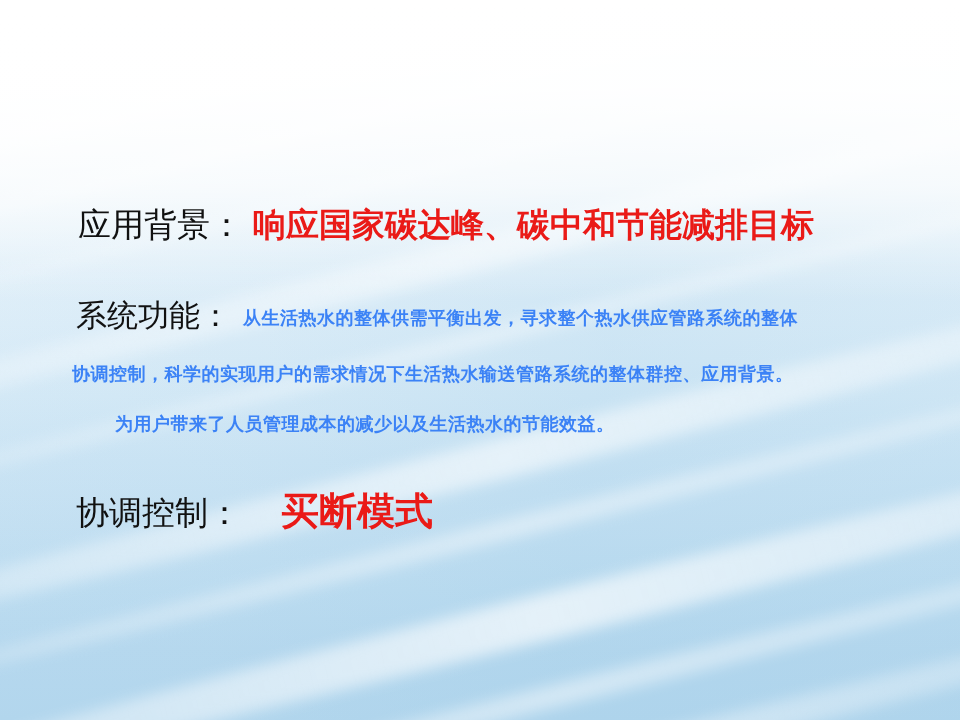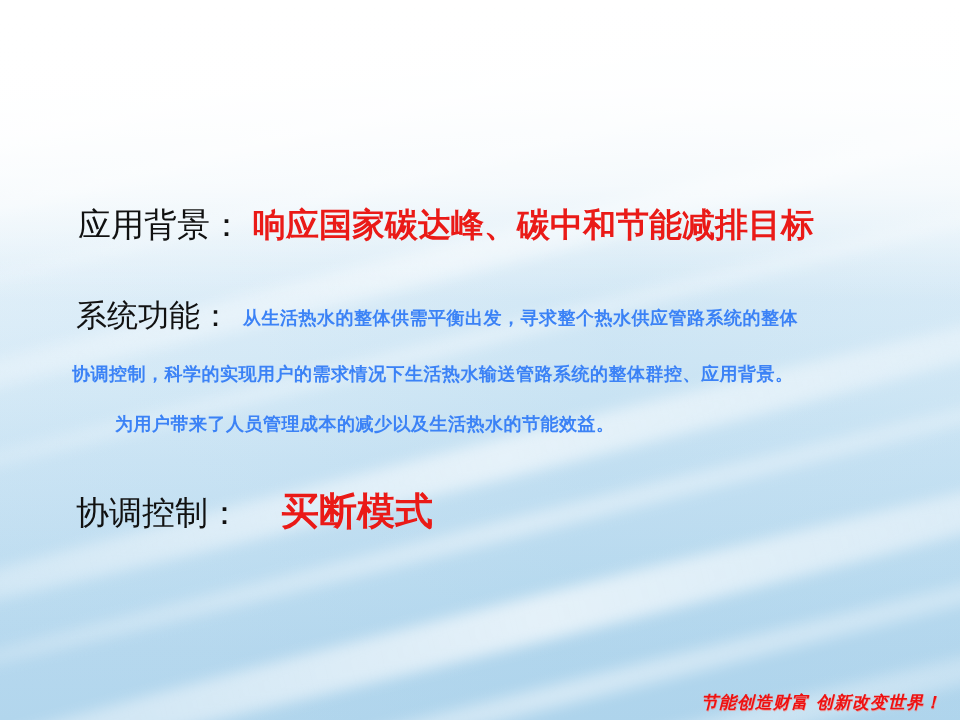--- a/index.html
+++ b/index.html
@@ -245,15 +245,14 @@
     <div class="row" id="row-func-l3">
       <span class="body-text">为用户带来了人员管理成本的减少以及生活热水的节能效益。</span>
     </div>
 
     <div class="row" id="row-mode">
       <span class="label">协调控制：</span><span class="accent accent-mode">买断模式</span>
     </div>
 
   </div>
 
-  <div id="footer-slogan">节能创造财富 创新改变世界！</div>
 
 </div>
 
 </body></html>

